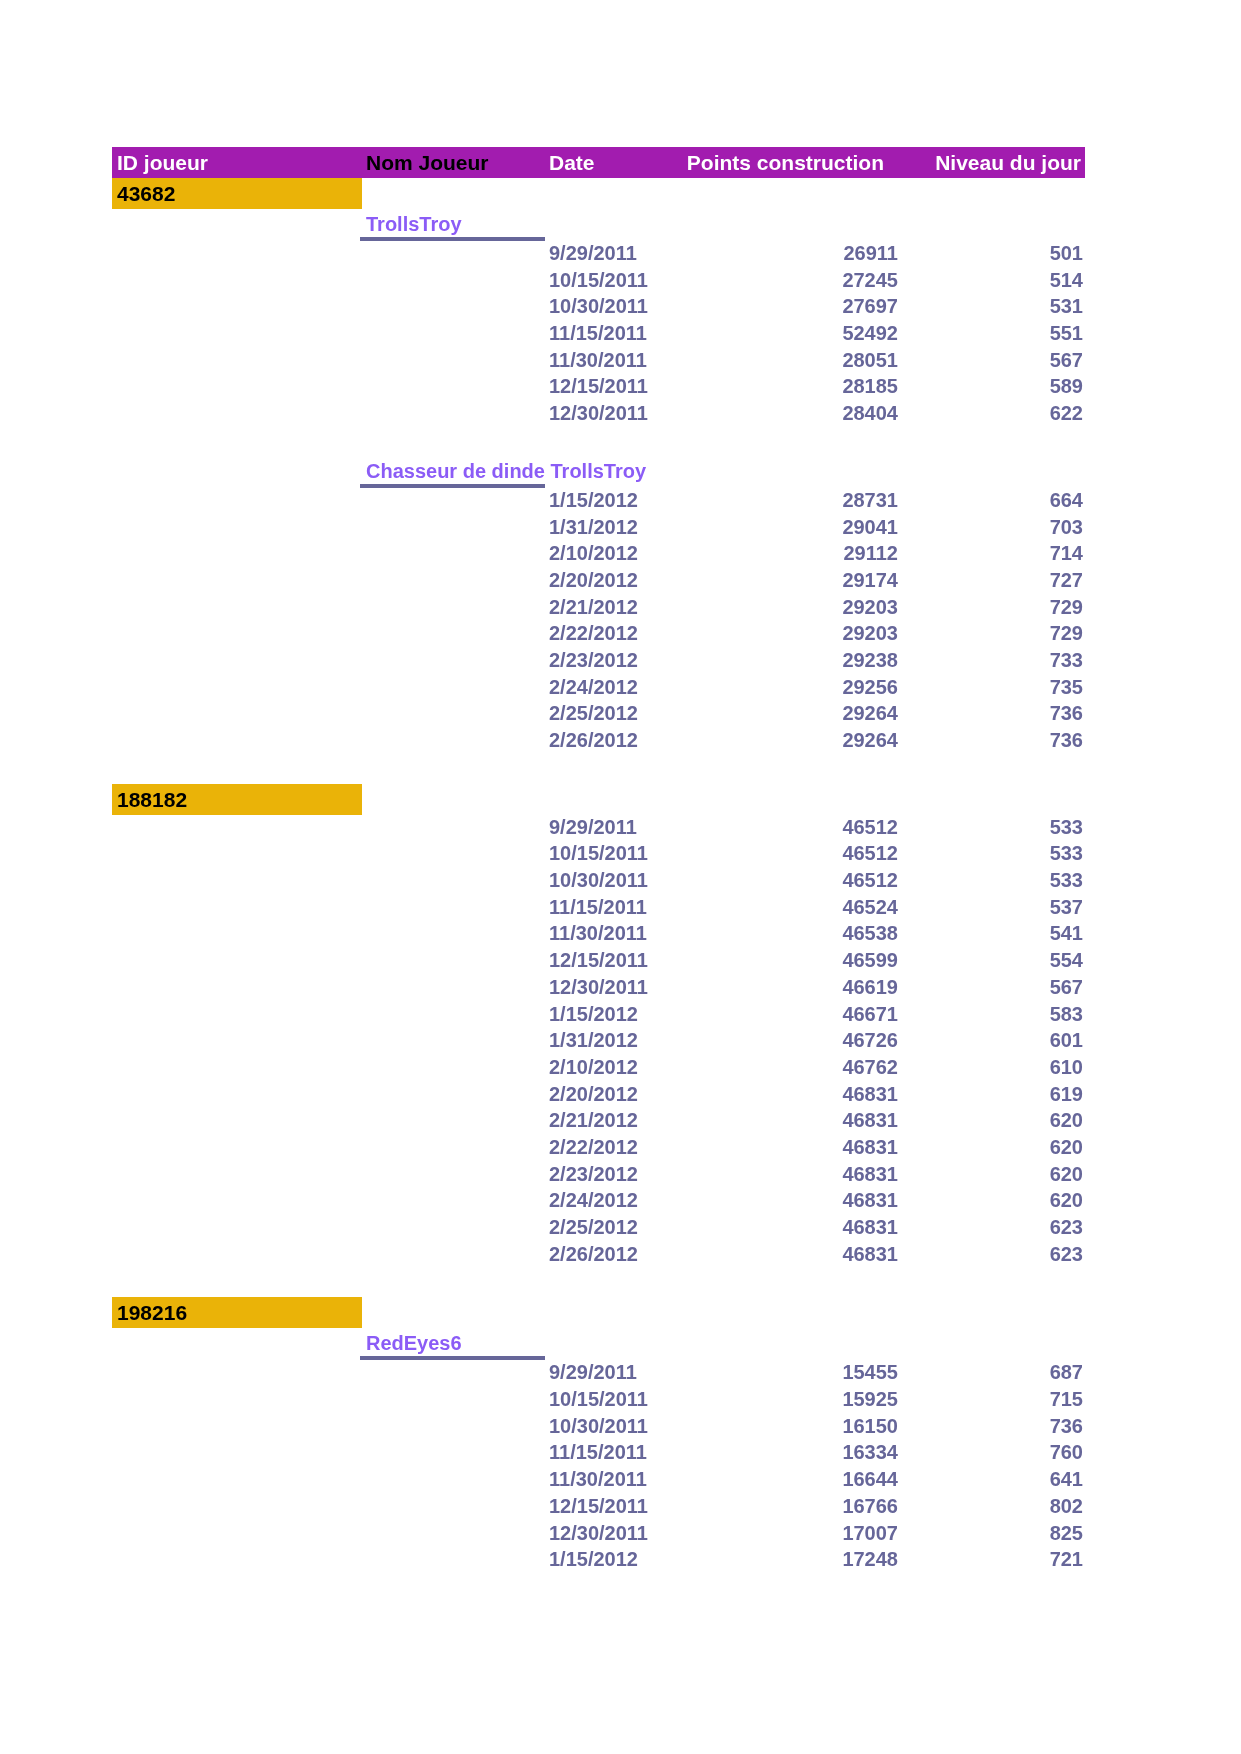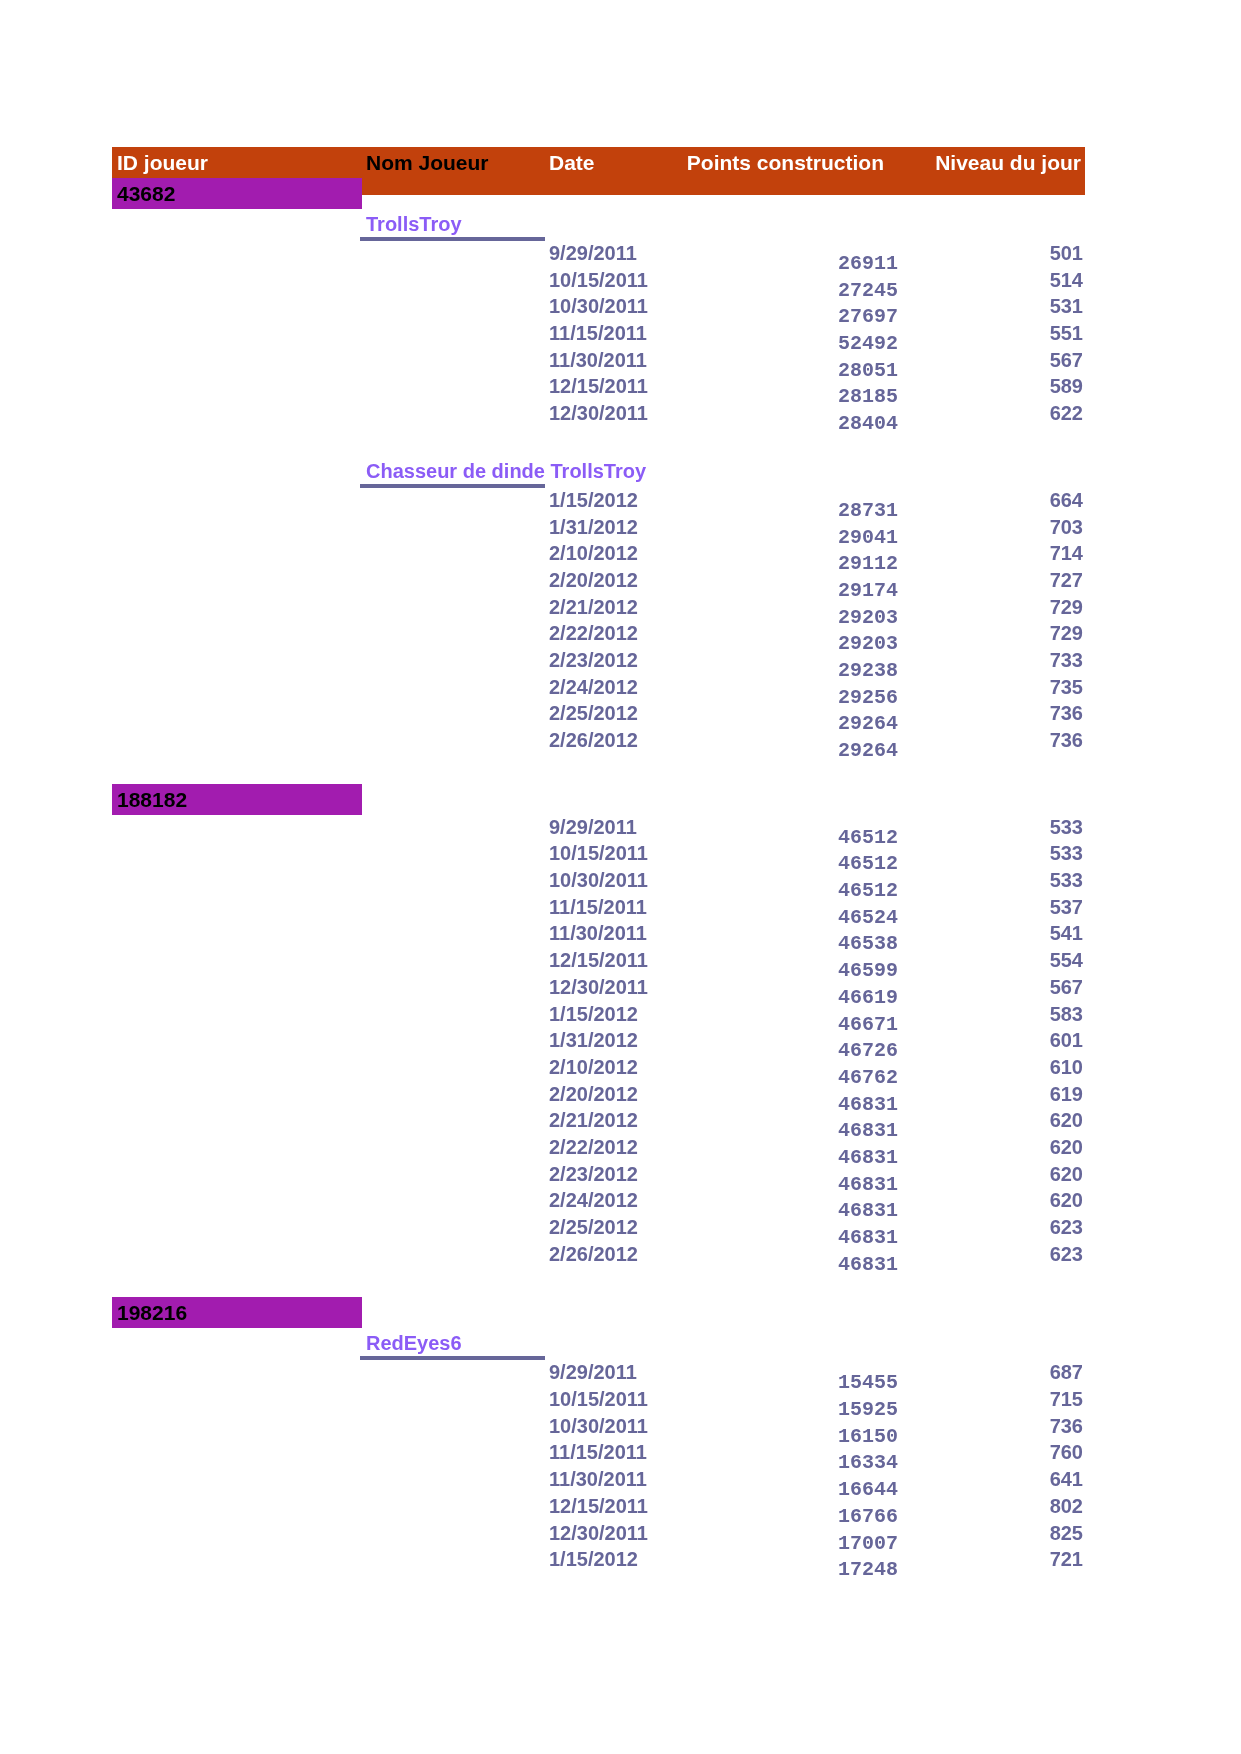--- a/index.html
+++ b/index.html
@@ -1,37 +1,37 @@
 <!DOCTYPE html>
 <html><head>
 <meta charset="utf-8">
 <style>
   html, body { margin:0; padding:0; background:#ffffff; }
   body { width:1241px; height:1754px; position:relative; overflow:hidden;
          font-family:"Liberation Sans", sans-serif; font-weight:bold; }
-  .header { position:absolute; left:112px; top:147px; width:973px; height:48px; background:#c2410c; }
+  .header { position:absolute; left:112px; top:147px; width:973px; height:31px; background:#a21caf; }
   .hcell { position:absolute; top:0; height:31px; line-height:31px; font-size:21px; color:#ffffff; white-space:nowrap; }
   .h-id { left:5px; }
   .h-nom { left:254px; color:#000000; }
   .h-date { left:437px; }
   .h-pts { right:201px;margin-left:32px; }
   .h-niv { right:4px; }
   .sheet { position:absolute; left:0; top:178px; width:1241px; }
   .group { position:relative; }
   .idrow { position:relative; height:31px; }
-  .idcell { position:absolute; left:112px; top:0; width:250px; height:31px; background:#a21caf;
+  .idcell { position:absolute; left:112px; top:0; width:250px; height:31px; background:#eab308;
             font-size:21px; line-height:31px; color:#000; padding-left:5px; box-sizing:border-box; }
   .player { position:relative; }
   .pname { position:relative; height:32px; }
   .pname-text { position:absolute; left:366px; top:4px; font-size:20px; color:#8b5cf6; white-space:nowrap; }
   .pname-text.red { color:#e00000; }
   .pname-line { position:absolute; left:360px; top:28px; width:185px; height:4px; background:#666699; }
   .row { position:relative; height:26.7px; font-size:20px; color:#666699; }
   .c-date { position:absolute; left:549px; top:1px; }
-  .c-pts { position:absolute; right:343px; top:11px; text-align:center;font-family:Liberation Mono, monospace; }
+  .c-pts { position:absolute; right:343px; top:1px; text-align:center; }
   .c-niv { position:absolute; right:158px; top:1px; text-align:left; }
   .gap { height:28px; }
   .gap-big { height:29px; }
 </style>
 </head>
 <body>
 
 <div class="header">
   <span class="hcell h-id">ID joueur</span>
   <span class="hcell h-nom">Nom Joueur</span>

